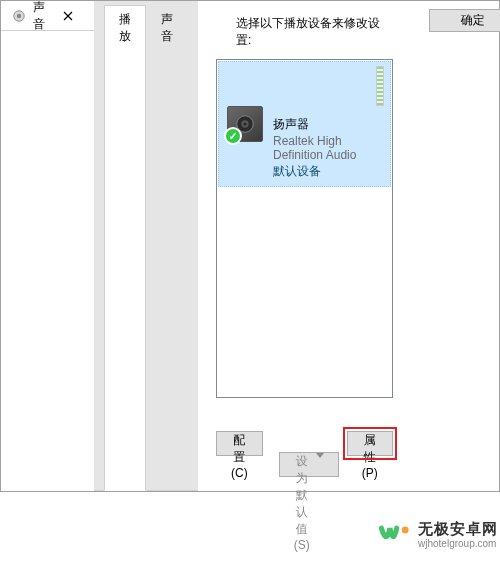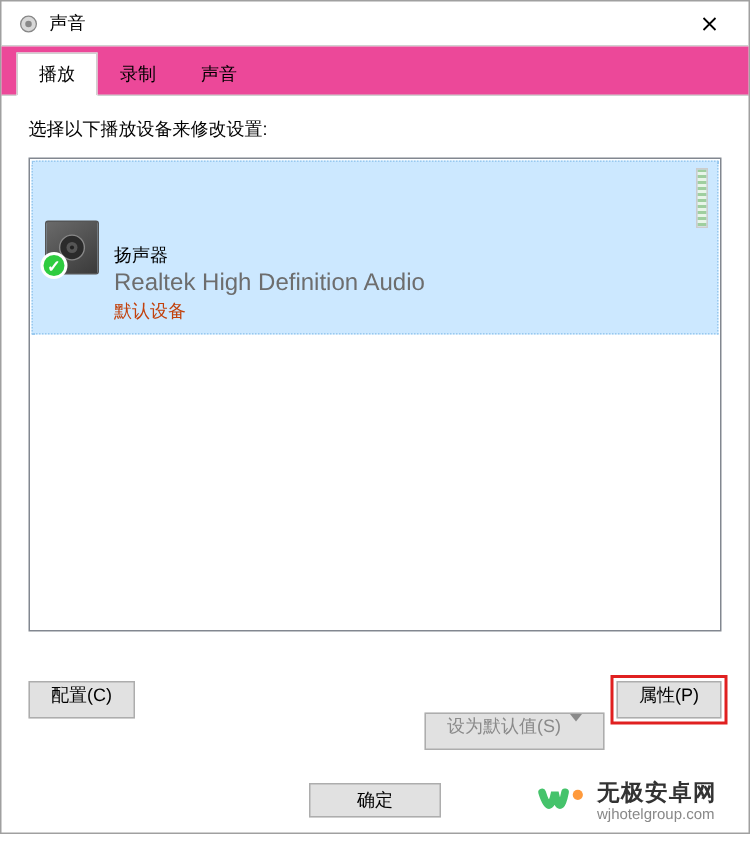--- a/index.html
+++ b/index.html
@@ -1,53 +1,53 @@
 <!DOCTYPE html>
 <html><head>
   <meta charset="utf-8">
   <style>
     * { margin: 0; padding: 0; box-sizing: border-box; font-family: "Microsoft YaHei", "Segoe UI", Tahoma, sans-serif; }
     body { width: 500px; height: 562px; background: #fff; position: relative; overflow: hidden; }
     
-    .window { width: 500px; height: 556px; border: 1px solid #a0a0a0; background: #fff; display: flex; flex-direction: column; }
+    .window { width: 500px; height: 492px; border: 1px solid #a0a0a0; background: #fff; display: flex; flex-direction: row; }
     
     .titlebar { height: 30px; display: flex; align-items: center; padding: 0 4px; border-bottom: 1px solid #d0d0d0; font-size: 12px; color: #000; }
     .titlebar-icon { width: 16px; height: 16px; margin: 0 6px; display: flex; align-items: center; justify-content: center; }
     .titlebar-title { flex: 1; }
     .titlebar-close { width: 45px; height: 28px; display: flex; align-items: center; justify-content: center; color: #000; cursor: pointer; }
     
-    .tabs { display: flex; padding: 4px 10px 0 10px; background: #ec4899; border-bottom: 1px solid #d0d0d0; }
+    .tabs { display: flex; padding: 4px 10px 0 10px; background: #e5e5e5; border-bottom: 1px solid #d0d0d0; }
     .tab { padding: 5px 14px; font-size: 12px; color: #000; border: 1px solid transparent; border-bottom: none; cursor: pointer; position: relative; }
     .tab.active { border: 1px solid #d0d0d0; border-bottom: 1px solid #fff; background: #fff; margin-bottom: -1px; }
     
     .content { flex: 1; padding: 14px 18px; display: flex; flex-direction: column; }
-    .instruction { font-size: 12px; color: #000; margin-bottom: 10px; }
+    .instruction { font-size: 12px; color: #000; margin-bottom: 10px; margin-left: 20px; }
     
     .device-list { flex: 1; border: 1px solid #828790; background: #fff; overflow: auto; }
     .device-item { display: flex; align-items: center; padding: 6px 8px; background: #cce8ff; border: 1px dotted #99c9ef; margin: 1px; position: relative; }
     .device-icon-wrap { position: relative; width: 36px; height: 36px; margin-right: 10px; flex-shrink: 0; }
     .device-icon { width: 36px; height: 36px; background: linear-gradient(145deg,#6a6a6a,#3a3a3a); border: 1px solid #555; border-radius: 2px; display:flex; align-items:center; justify-content:center; }
     .device-check { position: absolute; bottom: -3px; left: -3px; width: 18px; height: 18px; background: #2ecc40; border: 2px solid #fff; border-radius: 50%; display: flex; align-items:center; justify-content:center; color:#fff; font-size:11px; font-weight:bold; }
     .device-text { flex: 1; display: flex; flex-direction: column; gap: 1px; }
     .device-name { font-size: 12px; color: #000; margin-top: 48px; }
-    .device-driver { font-size: 16px; color: #6d6d6d; }
-    .device-status { font-size: 12px; color: #c2410c; }
+    .device-driver { font-size: 12px; color: #6d6d6d; }
+    .device-status { font-size: 12px; color: #0c4a6e; }
     .device-meter { position: absolute; right: 6px; top: 4px; width: 8px; height: 40px; background: repeating-linear-gradient(to bottom, #9fcf9f 0 2px, #e8f5e8 2px 4px); border: 1px solid #ccc; }
     
     .bottom-buttons { display: flex; gap: 8px; padding-top: 12px; align-items: center; }
     .spacer { flex: 1; }
     .btn { height: 25px; padding: 0 14px; font-size: 12px; border: 1px solid #adadad; background: #e1e1e1; cursor: pointer; display:flex; align-items:flex-start; justify-content:center; }
     .btn.disabled { color: #8a8a8a; cursor: default; margin-top: 42px; }
     .btn.dropdown::after { content: ""; display:inline-block; margin-left:6px; border-left:4px solid transparent; border-right:4px solid transparent; border-top:5px solid #8a8a8a; }
     .btn.highlighted { outline: 2px solid #e02020; outline-offset: 2px; }
     
     .footer-row { display: flex; justify-content: center; gap: 8px; padding: 8px 18px 10px; }
     .footer-btn { height: 23px; width: 88px; font-size: 12px; border: 1px solid #adadad; background: #e1e1e1; cursor: pointer; }
     
-    .watermark { position: absolute; right: 22px; bottom: 10px; display: flex; align-items: center; gap: 6px; }
+    .watermark { position: absolute; right: 2px; bottom: 10px; display: flex; align-items: center; gap: 6px; }
     .wm-logo { width: 34px; height: 34px; }
     .wm-text { display:flex; flex-direction:column; line-height:1.1; }
     .wm-cn { font-size: 15px; color: #333; font-weight: bold; letter-spacing: 1px; }
     .wm-url { font-size: 10px; color: #888; }
   </style>
 </head>
 <body>
 
 <div class="window">
 
@@ -61,21 +61,20 @@
     <span class="titlebar-title">声音</span>
     <div class="titlebar-close">
       <svg width="10" height="10" viewBox="0 0 10 10">
           <path d="M1 1 L9 9 M9 1 L1 9" stroke="currentColor" stroke-width="1.2"></path>
         </svg>
     </div>
   </div>
 
   <div class="tabs">
     <div class="tab active"><span>播放</span></div>
-    <div class="tab"><span>录制</span></div>
     <div class="tab"><span>声音</span></div>
   </div>
 
   <div class="content">
     <div class="instruction">选择以下播放设备来修改设置:</div>
 
     <div class="device-list">
       <div class="device-item">
         <div class="device-icon-wrap">
           <div class="device-icon">

